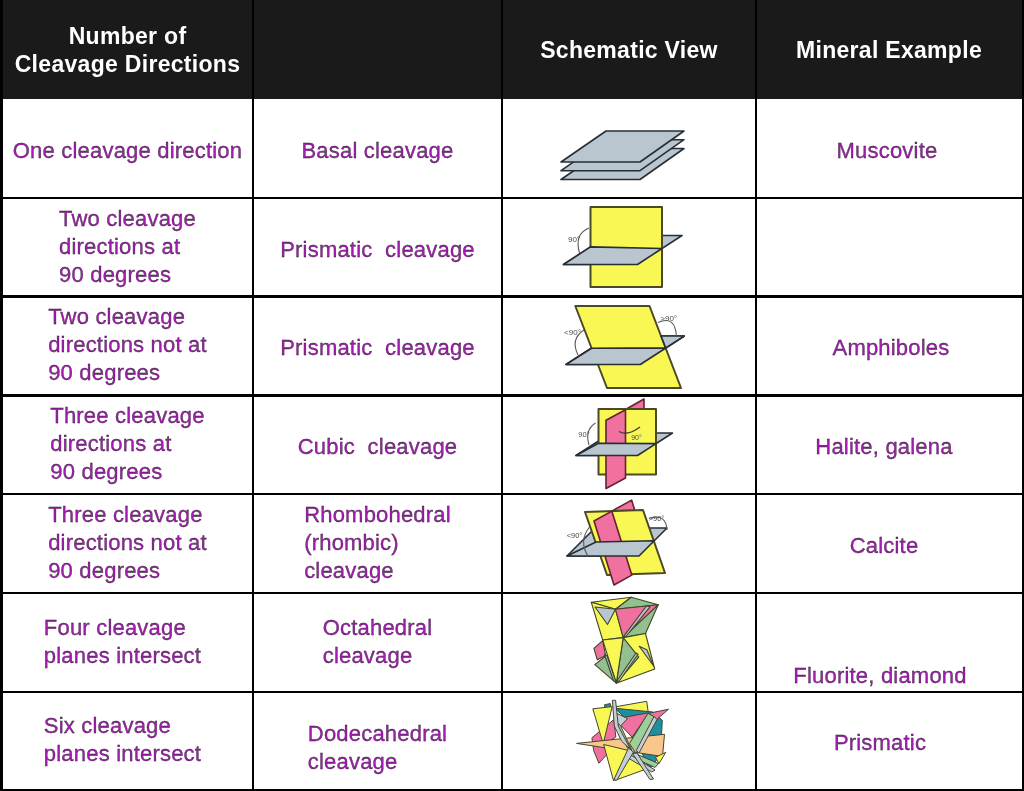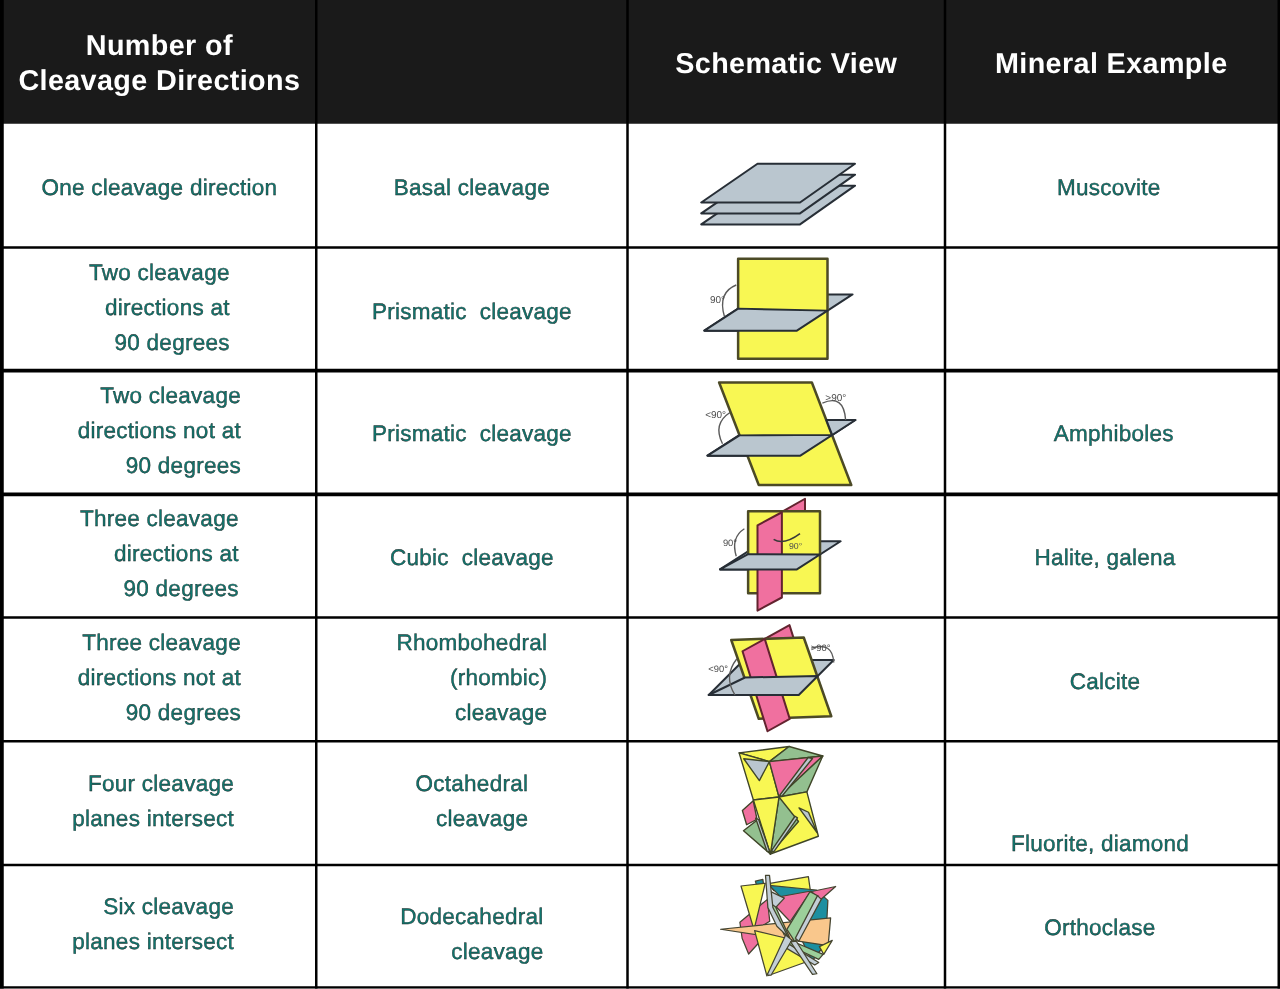--- a/index.html
+++ b/index.html
@@ -7,21 +7,21 @@
         font-family:"Liberation Sans",sans-serif;}
   .hdr{position:absolute;left:0;top:0;width:1024px;height:99px;background:#1a1a1a;}
   .hcell{position:absolute;top:0;height:99px;display:flex;align-items:center;justify-content:center;
          color:#fff;font-weight:bold;font-size:23px;text-align:center;line-height:28px;letter-spacing:0.3px;}
   .vline{position:absolute;top:0;width:2px;height:791px;background:#000;}
   .hline{position:absolute;left:0;width:1024px;height:2.4px;background:#000;}
   .obL{position:absolute;left:0;top:0;width:3px;height:791px;background:#000;}
   .obR{position:absolute;right:0;top:0;width:2.5px;height:791px;background:#000;}
   .obB{position:absolute;left:0;bottom:0;width:1024px;height:2.5px;background:#000;}
   .cell{position:absolute;display:flex;align-items:center;justify-content:center;
-        color:#0f766e;-webkit-text-stroke:0.3px #212121;font-size:18px;line-height:27.7px;text-align:right;letter-spacing:0.2px;}
+        color:#a21caf;-webkit-text-stroke:0.3px #212121;font-size:22px;line-height:27.7px;text-align:left;letter-spacing:0.2px;}
   svg.icons{position:absolute;left:0;top:0;}
   .s1{padding-top:3px;}
 </style>
 </head>
 <body>
 <div id="page">
   <div class="hdr"></div>
   <div class="hcell" style="left:3px;width:249px;">Number of<br>Cleavage Directions</div>
   <div class="hcell" style="left:503px;width:252px;">Schematic View</div>
   <div class="hcell" style="left:757px;width:264px;">Mineral Example</div>
@@ -57,21 +57,21 @@
   <div class="cell" style="left:3px;top:494px;width:249px;height:98px;">Three cleavage<br>directions not at<br>90 degrees</div>
   <div class="cell" style="left:254px;top:494px;width:247px;height:98px;">Rhombohedral<br>(rhombic)<br>cleavage</div>
   <div class="cell s1" style="left:752px;top:494px;width:264px;height:98px;">Calcite</div>
 
   <div class="cell" style="left:-2px;top:593px;width:249px;height:98px;">Four cleavage<br>planes intersect</div>
   <div class="cell" style="left:254px;top:593px;width:247px;height:98px;">Octahedral<br>cleavage</div>
   <div class="cell s1" style="left:748px;top:593px;width:264px;height:98px;margin-top:31px;">Fluorite, diamond</div>
 
   <div class="cell" style="left:-2px;top:691px;width:249px;height:97px;">Six cleavage<br>planes intersect</div>
   <div class="cell" style="left:254px;top:691px;width:247px;height:113px;">Dodecahedral<br>cleavage</div>
-  <div class="cell s1" style="left:748px;top:691px;width:264px;height:97px;">Orthoclase</div>
+  <div class="cell s1" style="left:748px;top:691px;width:264px;height:97px;">Prismatic</div>
 
   <svg class="icons" width="1024" height="791" viewBox="0 0 1024 791">
 
     <g stroke="#272e36" stroke-width="1.6" fill="#bac6cf" stroke-linejoin="round">
       <polygon points="561,179.5 640,179.5 684,148.5 606,148.5"></polygon>
       <polygon points="561,170.7 640,170.7 684,139.7 606,139.7"></polygon>
       <polygon points="561,162 640,162 684,131 606,131"></polygon>
     </g>
 
     <g stroke-linejoin="round">

